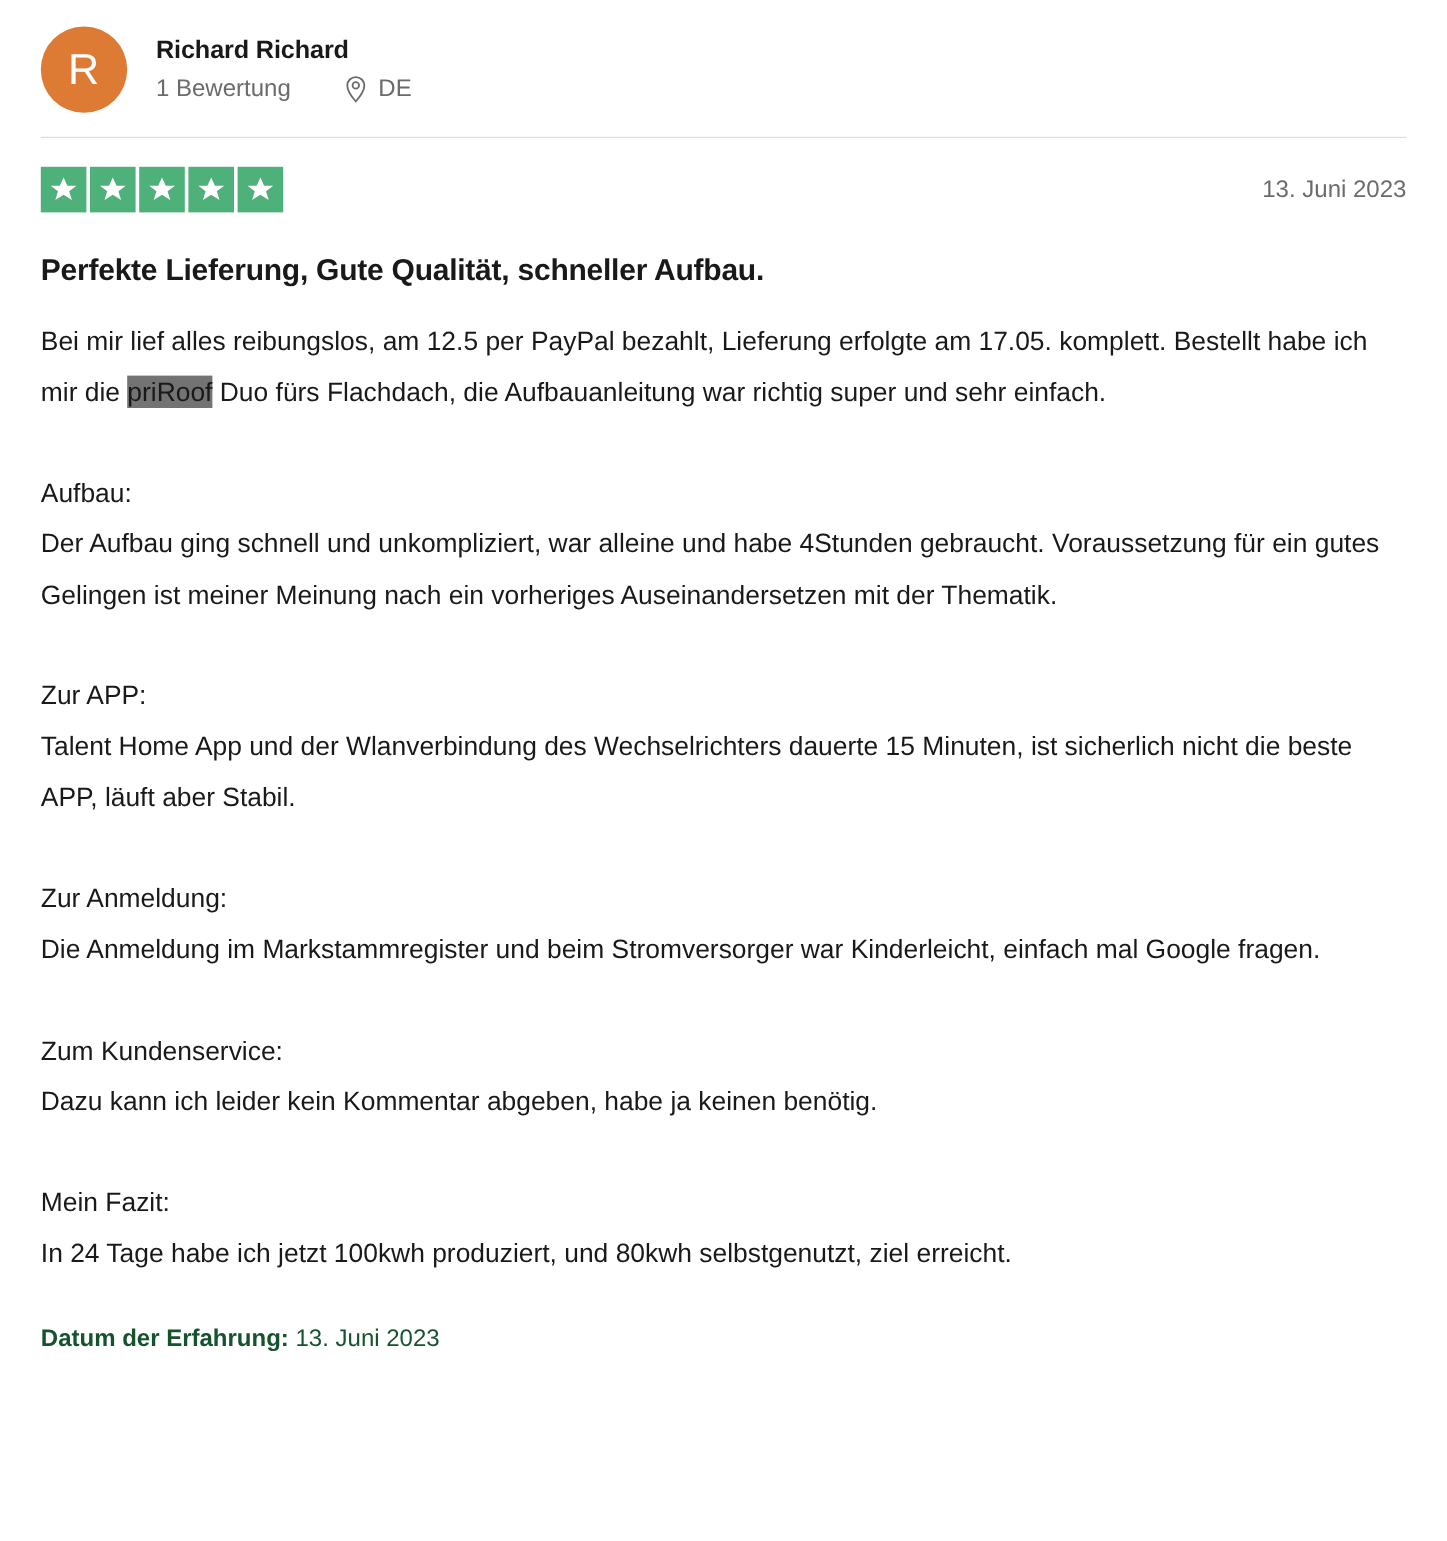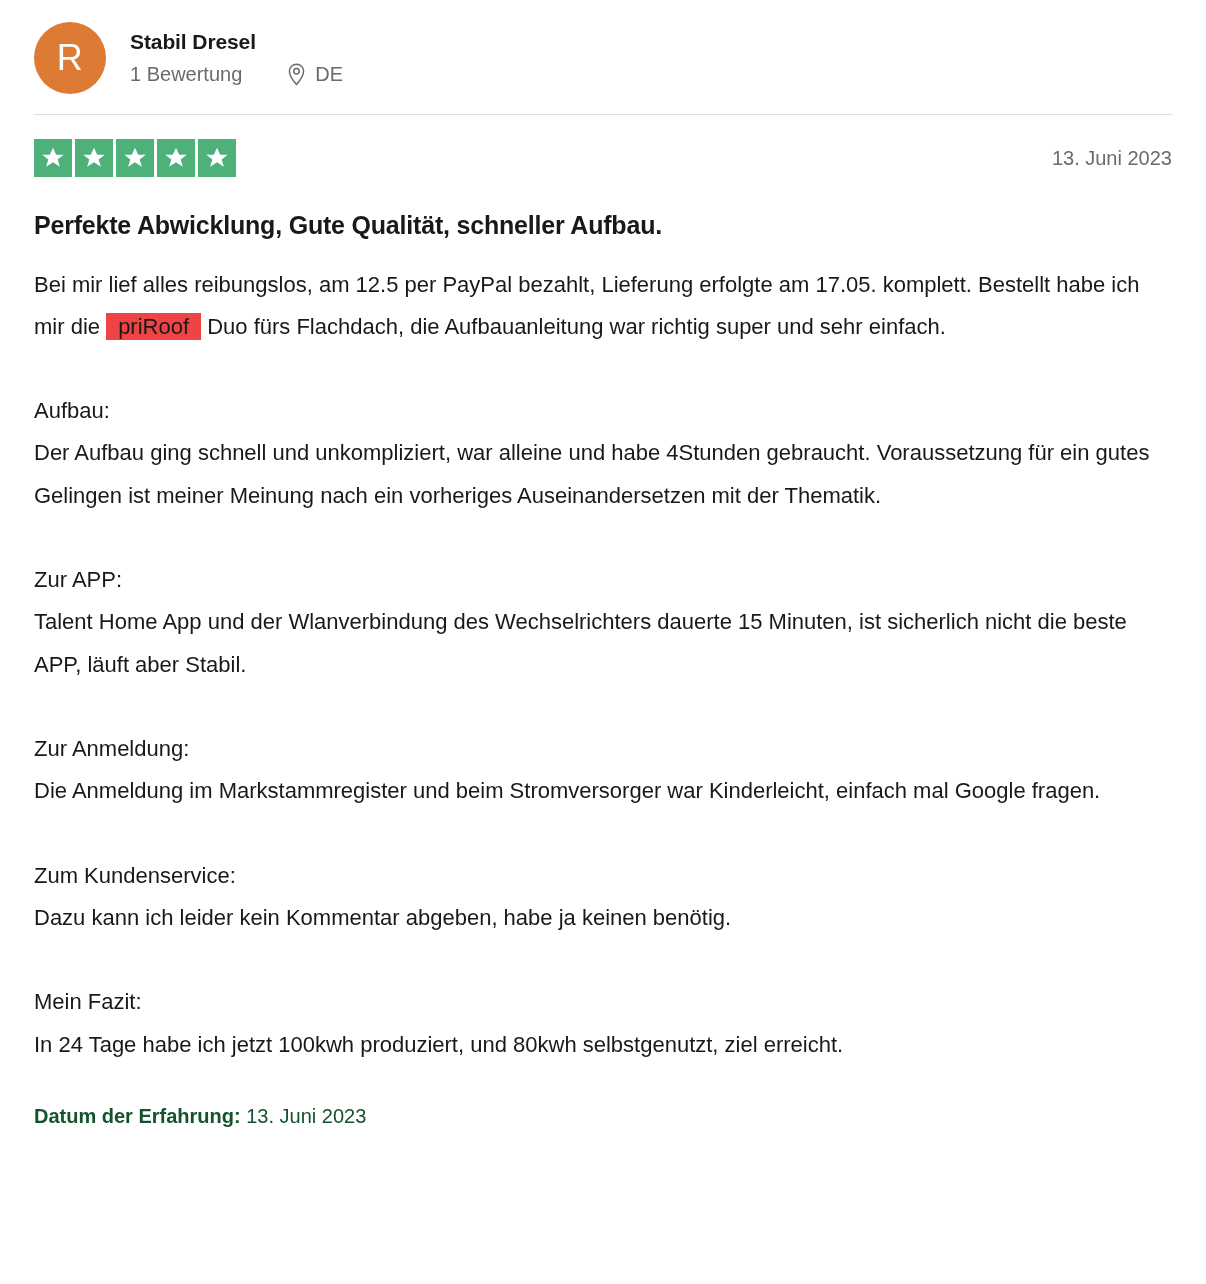--- a/index.html
+++ b/index.html
@@ -128,22 +128,22 @@
   }
   .review-text {
     margin: 22px 34px 0 34px;
     font-size: 22px;
     line-height: 1.92;
     color: #191919;
     white-space: pre-wrap;
     max-width: 1140px;
   }
   .review-text .hl {
-    background: #ef4444;
-    padding: 1px 12px;
+    background: #737373;
+    padding: 1px 0;
   }
 
   .experience-date {
     margin: 36px 34px 0 34px;
     font-size: 20px;
     color: #14532d;
     line-height: 1.4;
   }
   .experience-date .label {
     font-weight: 700;
@@ -154,21 +154,21 @@
 </style>
 </head>
 <body>
 
 <div class="review-card">
 
   <div class="consumer">
     <div class="avatar">R</div>
 
     <div class="consumer-info">
-      <div class="consumer-name">Stabil Dresel</div>
+      <div class="consumer-name">Richard Richard</div>
 
       <div class="consumer-meta">
         <span class="meta-reviews">1 Bewertung</span>
 
         <span class="meta-location">
           <span class="pin-icon">
             <svg width="19" height="23" viewBox="0 0 19 23" fill="none" xmlns="http://www.w3.org/2000/svg">
               <path d="M9.5 1.2C5.6 1.2 2.4 4.3 2.4 8.2c0 5.2 7.1 13.4 7.1 13.4s7.1-8.2 7.1-13.4c0-3.9-3.2-7-7.1-7z" stroke="#6b6b6b" stroke-width="1.5" fill="none" stroke-linejoin="round"></path>
               <circle cx="9.5" cy="8.2" r="2.7" stroke="#6b6b6b" stroke-width="1.5" fill="none"></circle>
             </svg>
@@ -206,21 +206,21 @@
       <span class="star-tile">
         <svg width="26" height="26" viewBox="0 0 24 24">
             <polygon fill="#ffffff" points="12,2.6 14.9,9.1 21.9,9.1 16.3,13.3 18.4,20 12,15.9 5.6,20 7.7,13.3 2.1,9.1 9.1,9.1"></polygon>
           </svg>
       </span>
     </div>
 
     <div class="review-date">13. Juni 2023</div>
   </div>
 
-  <h2 class="review-title">Perfekte Abwicklung, Gute Qualität, schneller Aufbau.</h2>
+  <h2 class="review-title">Perfekte Lieferung, Gute Qualität, schneller Aufbau.</h2>
 
   <div class="review-text"><span>Bei mir lief alles reibungslos, am 12.5 per PayPal bezahlt, Lieferung erfolgte am 17.05. komplett. Bestellt habe ich mir die </span><span class="hl">priRoof</span><span> Duo fürs Flachdach, die Aufbauanleitung war richtig super und sehr einfach.
 
 Aufbau:
 Der Aufbau ging schnell und unkompliziert, war alleine und habe 4Stunden gebraucht. Voraussetzung für ein gutes Gelingen ist meiner Meinung nach ein vorheriges Auseinandersetzen mit der Thematik.
 
 Zur APP:
 Talent Home App und der Wlanverbindung des Wechselrichters dauerte 15 Minuten, ist sicherlich nicht die beste APP, läuft aber Stabil.
 
 Zur Anmeldung:

